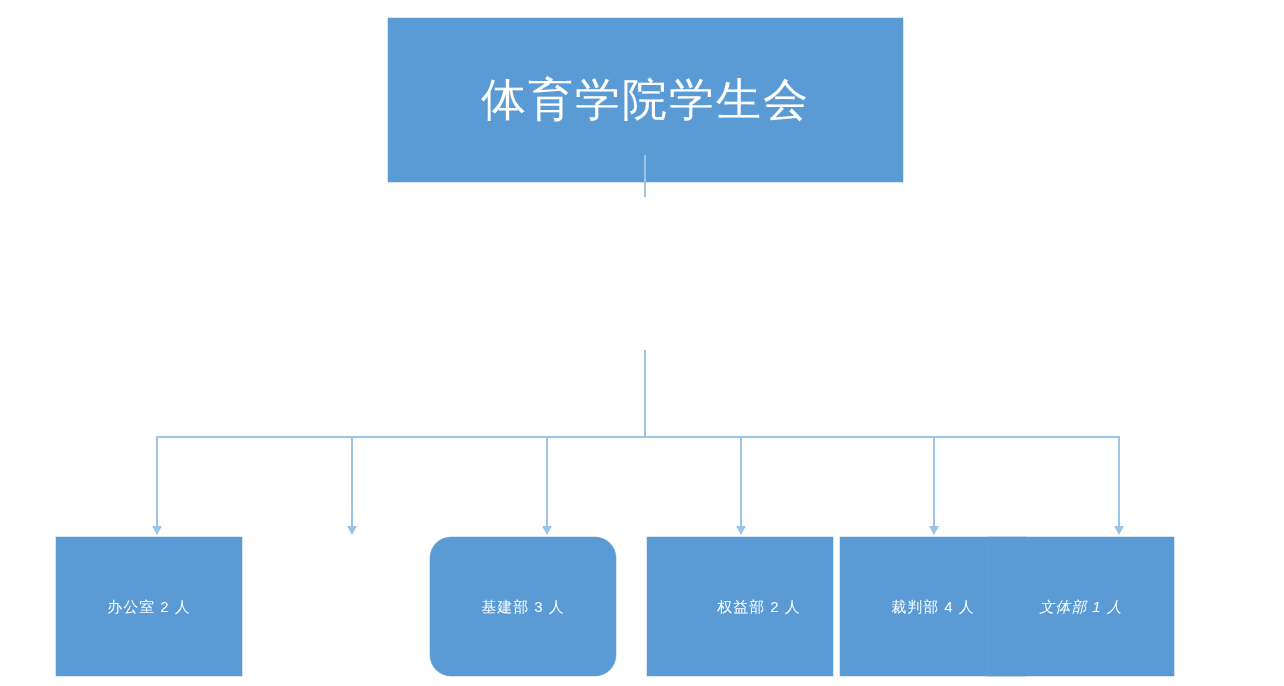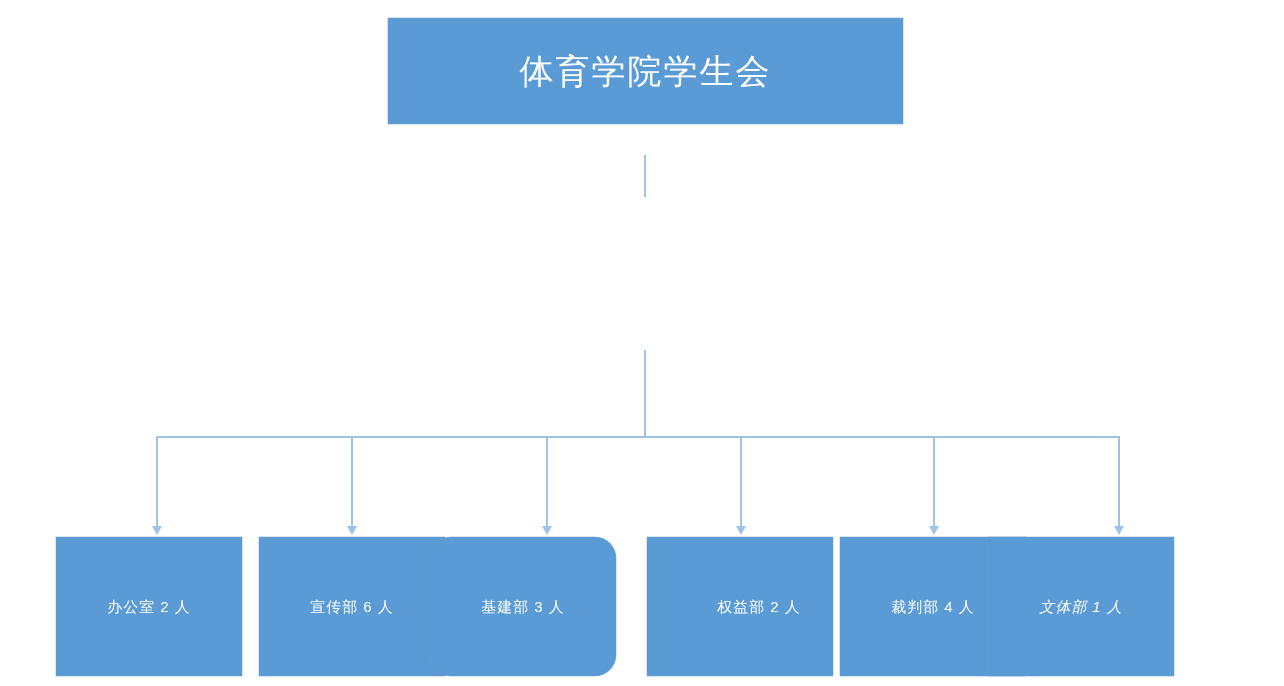--- a/index.html
+++ b/index.html
@@ -25,22 +25,22 @@
     align-items: center;
     justify-content: center;
     text-align: center;
     box-sizing: border-box;
     box-shadow: 0 0 0 0.5px rgba(120,160,200,0.55);
   }
   .node-root {
     left: 388px;
     top: 18px;
     width: 515px;
-    height: 106px;
-    font-size: 34px;
+    height: 164px;
+    font-size: 45px;
     letter-spacing: 2px;
     font-weight: 400;
   }
   .node-presidium {
     left: 519px;
     top: 197px;
     width: 252px;
     height: 153px;
     font-size: 16px;
     letter-spacing: 1px;
@@ -107,23 +107,20 @@
   <div class="conn conn-v" style="left:933px; top:436px; height:92px;"></div>
   <div class="arrow-head" style="left:928.5px; top:526px;"></div>
 
   <div class="conn conn-v" style="left:1118px; top:436px; height:92px;"></div>
   <div class="arrow-head" style="left:1113.5px; top:526px;"></div>
 
   <div class="node node-dept" style="left:56px;">
     <span class="node-label">办公室 2 人</span>
   </div>
 
-  <div class="node node-dept" style="left:259px;">
-    <span class="node-label">宣传部 6 人</span>
-  </div>
 
   <div class="node node-dept" style="left:430px;border-radius:21px;">
     <span class="node-label">基建部 3 人</span>
   </div>
 
   <div class="node node-dept" style="left:647px;padding-left:38px;">
     <span class="node-label">权益部 2 人</span>
   </div>
 
   <div class="node node-dept" style="left:840px;">

